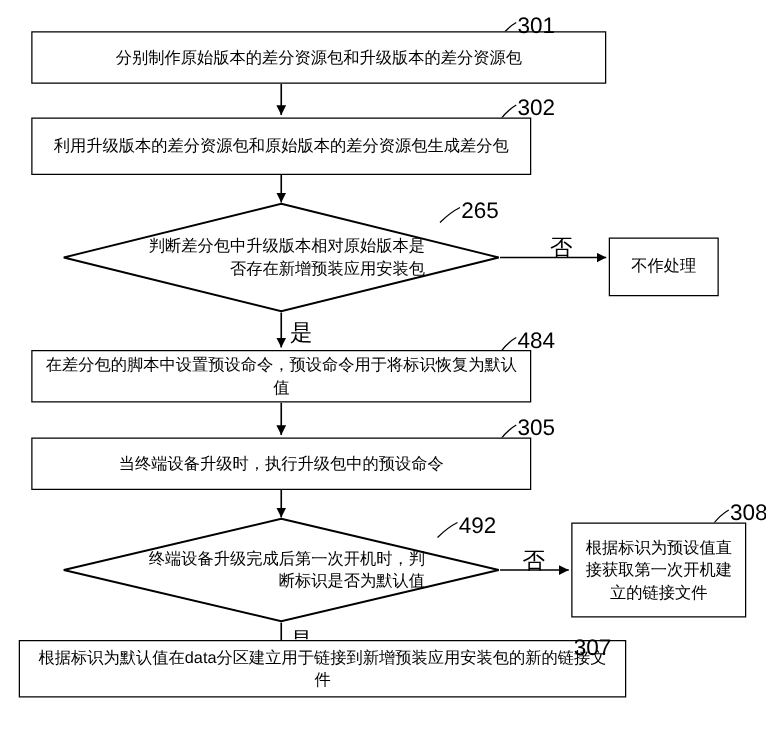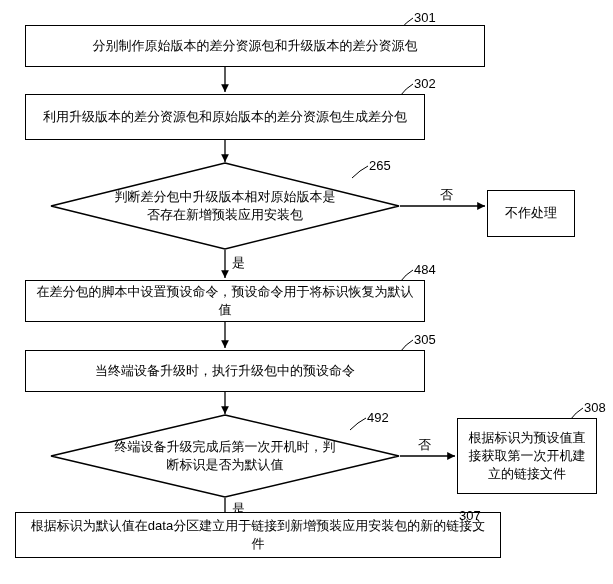--- a/index.html
+++ b/index.html
@@ -1,21 +1,21 @@
 <!DOCTYPE html>
 <html><head>
 <meta charset="utf-8">
 <style>
   *{box-sizing:border-box;margin:0;padding:0}
   body{background:#fff;font-family:"SimSun","Microsoft YaHei",sans-serif;font-size:13px;color:#000;width:613px;height:584px;position:relative}
   .box{position:absolute;border:1.5px solid #000;display:flex;align-items:center;justify-content:center;text-align:center;padding:6px 10px;line-height:1.4;background:#fff}
   .diamond{position:absolute;display:flex;align-items:center;justify-content:center}
   .diamond svg{position:absolute;left:0;top:0}
-  .diamond .dtext{position:relative;text-align:center;line-height:1.4;padding:0 20px}
-  .lbl{position:absolute;font-size:13px}
+  .diamond .dtext{position:relative;text-align:right;line-height:1.4;padding:0 20px}
+  .lbl{position:absolute;font-size:18px}
   svg.wires{position:absolute;left:0;top:0;pointer-events:none}
 </style>
 </head>
 <body>
 
 <svg class="wires" width="613" height="584">
   <defs>
     <marker id="ah" markerWidth="8" markerHeight="8" refX="6" refY="3" orient="auto">
       <path d="M0,0 L6,3 L0,6 Z" fill="#000"></path>
     </marker>

